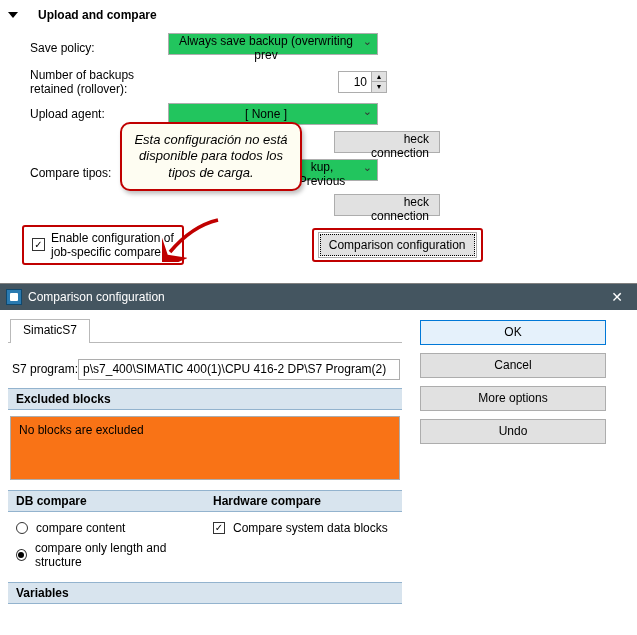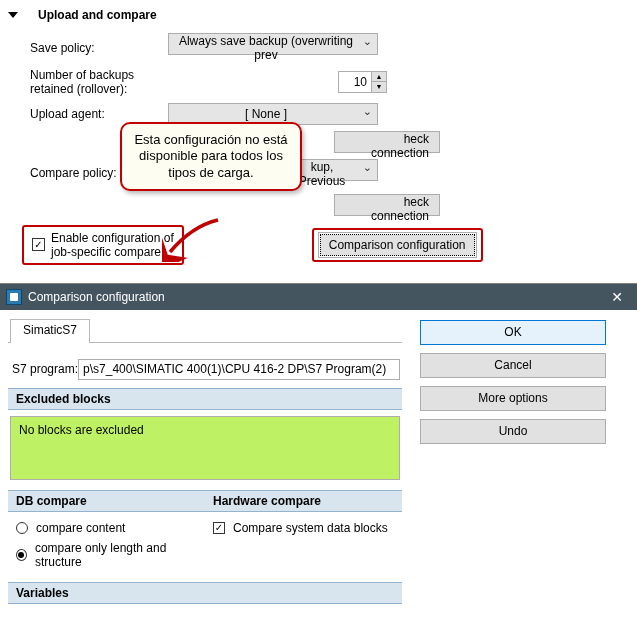--- a/index.html
+++ b/index.html
@@ -38,21 +38,21 @@
     display: flex;
     align-items: center;
     padding: 3px 18px 3px 30px;
     min-height: 26px;
   }
   .lbl { width: 138px; flex: 0 0 138px; }
   .lbl.tall { line-height: 1.2; }
   .dd {
     height: 22px;
     border: 1px solid #adadad;
-    background: #e5e5e5;
+    background: #22c55e;
     font-family: inherit;
     font-size: 12px;
     padding: 0 20px 0 6px;
     appearance: none;
     position: relative;
     cursor: default;
   }
   .dd.wide { width: 210px; }
   .dd-wrap { position: relative; display: inline-block; }
   .dd-wrap::after {
@@ -141,20 +141,21 @@
     width: 182px;
     background: #fefdf2;
     border: 2px solid #c00000;
     border-radius: 10px;
     padding: 8px 10px;
     text-align: center;
     font-size: 13px;
     line-height: 1.25;
     box-shadow: 2px 3px 4px rgba(0,0,0,.25);
     z-index: 5;
+    font-style: italic;
   }
   
   .arrow {
     position: absolute;
     left: 162px; top: 218px;
     z-index: 4;
   }
 
   
   .dialog {
@@ -240,21 +241,21 @@
     border-bottom: 1px solid #93b3ce;
     padding: 3px 8px;
     font-weight: bold;
     font-size: 12px;
   }
   .exbox {
     border: 1px solid #adadad;
     height: 64px;
     margin: 6px 2px 10px 2px;
     padding: 6px 8px;
-    background: #bef264;
+    background: #f97316;
   }
 
   .cols {
     display: flex;
   }
   .col {
     flex: 1;
     padding: 6px 8px 10px 8px;
   }
   .radio, .cb2 {
@@ -333,21 +334,21 @@
     </span>
   </div>
 
   <div class="form-row conn-row">
     <span class="lbl"></span>
     <span style="width:160px"></span>
     <button class="conn-btn" style="width:106px;text-align:right;padding-right:10px;">heck connection</button>
   </div>
 
   <div class="form-row">
-    <span class="lbl">Compare policy:</span>
+    <span class="lbl">Compare tipos:</span>
     <span style="width:112px"></span>
     <span class="dd-wrap">
       <button class="dd" style="width:98px">kup, Previous</button>
     </span>
   </div>
 
 
   <div class="form-row conn-row">
     <span class="lbl"></span>
     <span style="width:160px"></span>

